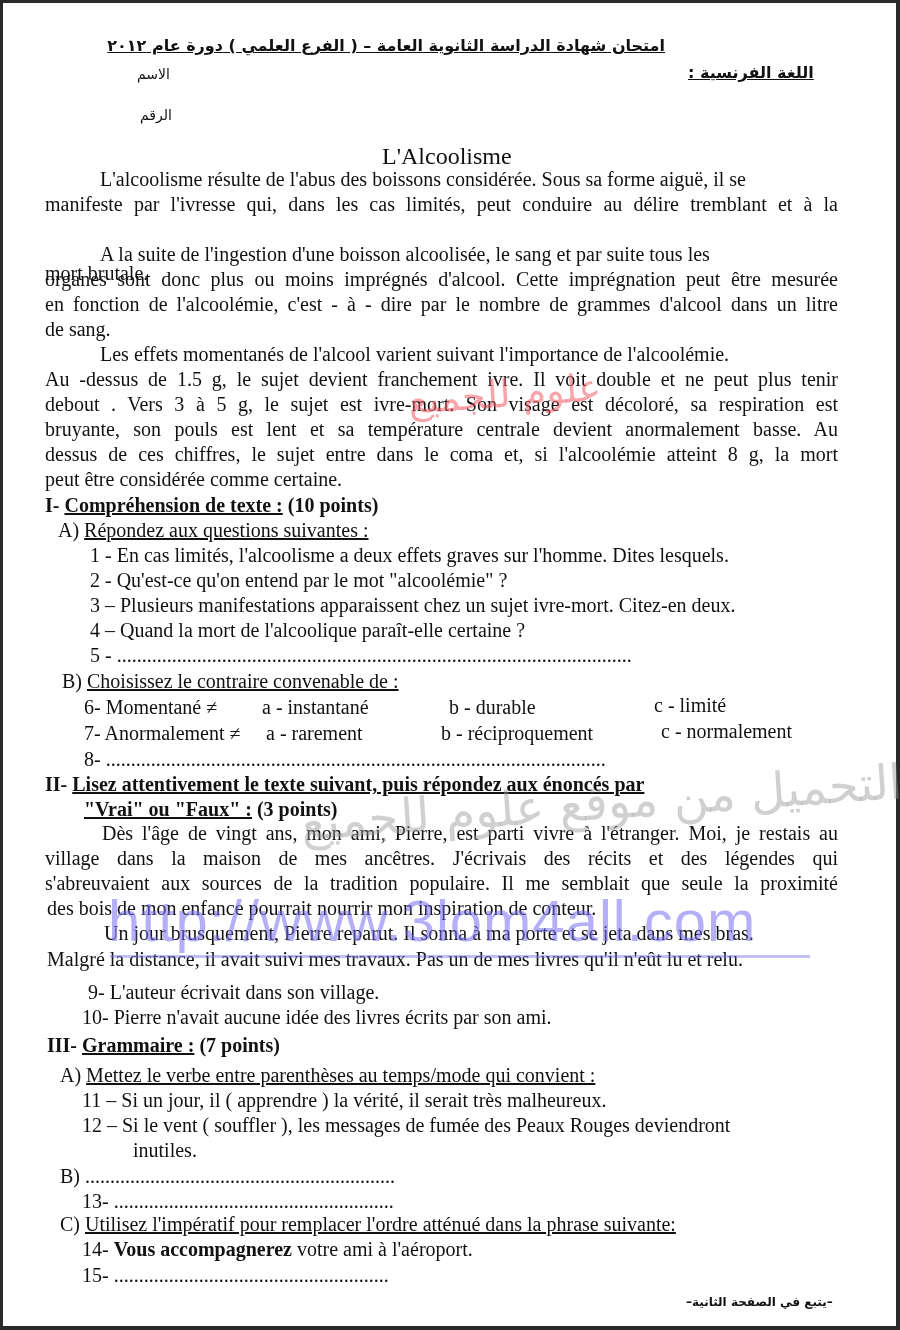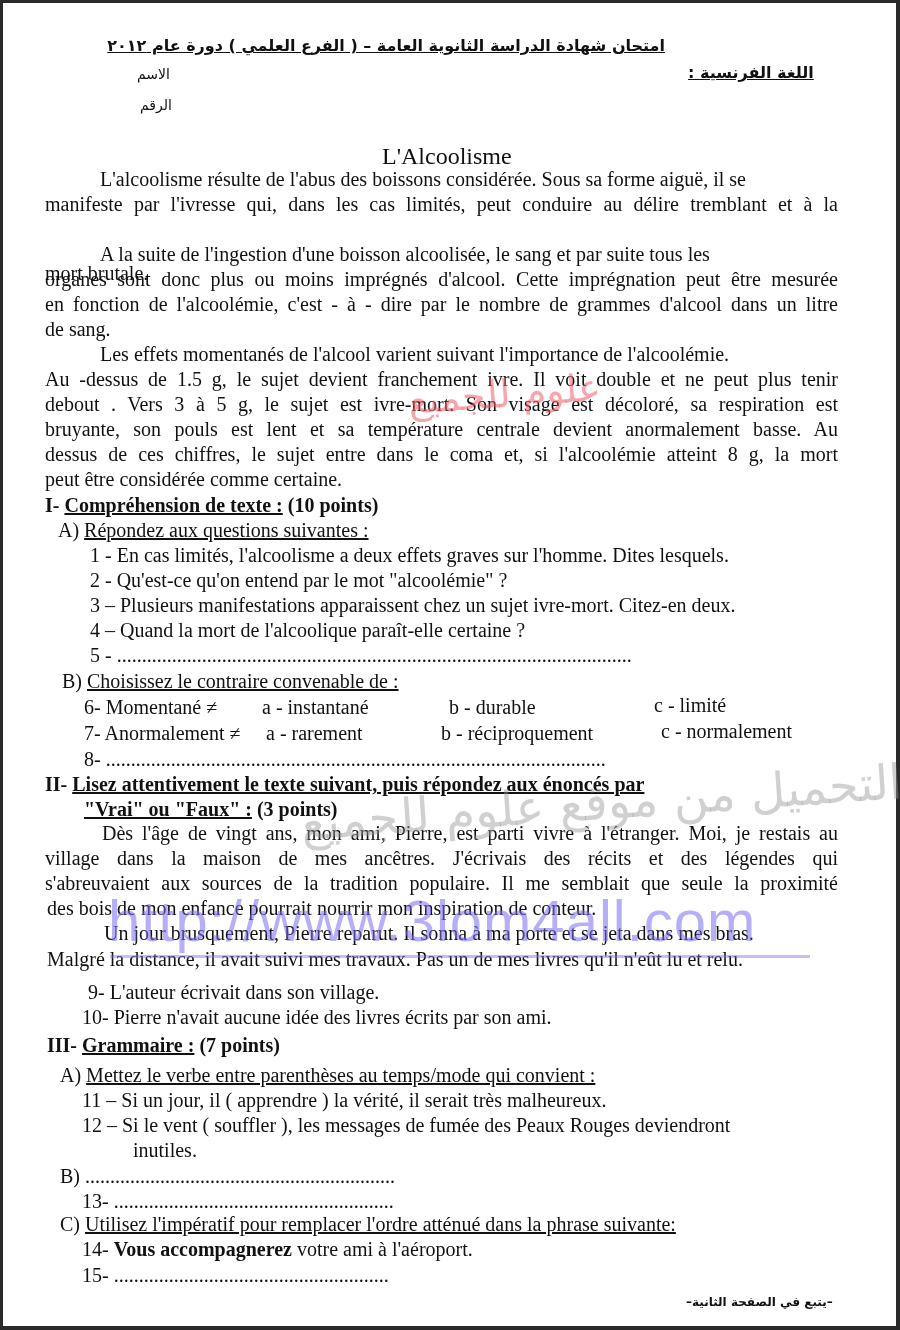--- a/index.html
+++ b/index.html
@@ -9,21 +9,21 @@
   }
   .frame {
     position:absolute; left:0; top:0; width:900px; height:1330px; box-sizing:border-box;
     border:3px solid #2a2a2a; border-bottom-width:4px; border-right-width:4px;
   }
   .abs { position:absolute; white-space:nowrap; }
   .ar { font-family:"DejaVu Sans", sans-serif; direction:rtl; font-weight:bold; }
   .hdr-title { left:143px; top:36px; width:522px; font-size:16px; text-decoration:underline; text-align:right; }
   .hdr-subject { left:688px; top:63px; font-size:16px; text-decoration:underline; }
   .hdr-name { left:137px; top:66px; font-size:14px; font-weight:normal; }
-  .hdr-number { left:140px; top:97px; font-size:14px; font-weight:normal; }
+  .hdr-number { left:140px; top:107px; font-size:14px; font-weight:normal; }
   .title { left:382px; top:143px; font-size:24px; }
   .line { font-size:20px; left:45px; }
   .justify { width:793px; text-align:justify; text-align-last:justify; }
   .b { font-weight:bold; }
   .u { text-decoration:underline; }
   .dots { letter-spacing:0; }
   .wm-red {
     left:408px; top:372px; font-size:38px; color:rgba(240,90,100,0.55);
     font-family:"DejaVu Sans", sans-serif; direction:rtl; transform:rotate(-4deg);
   }

